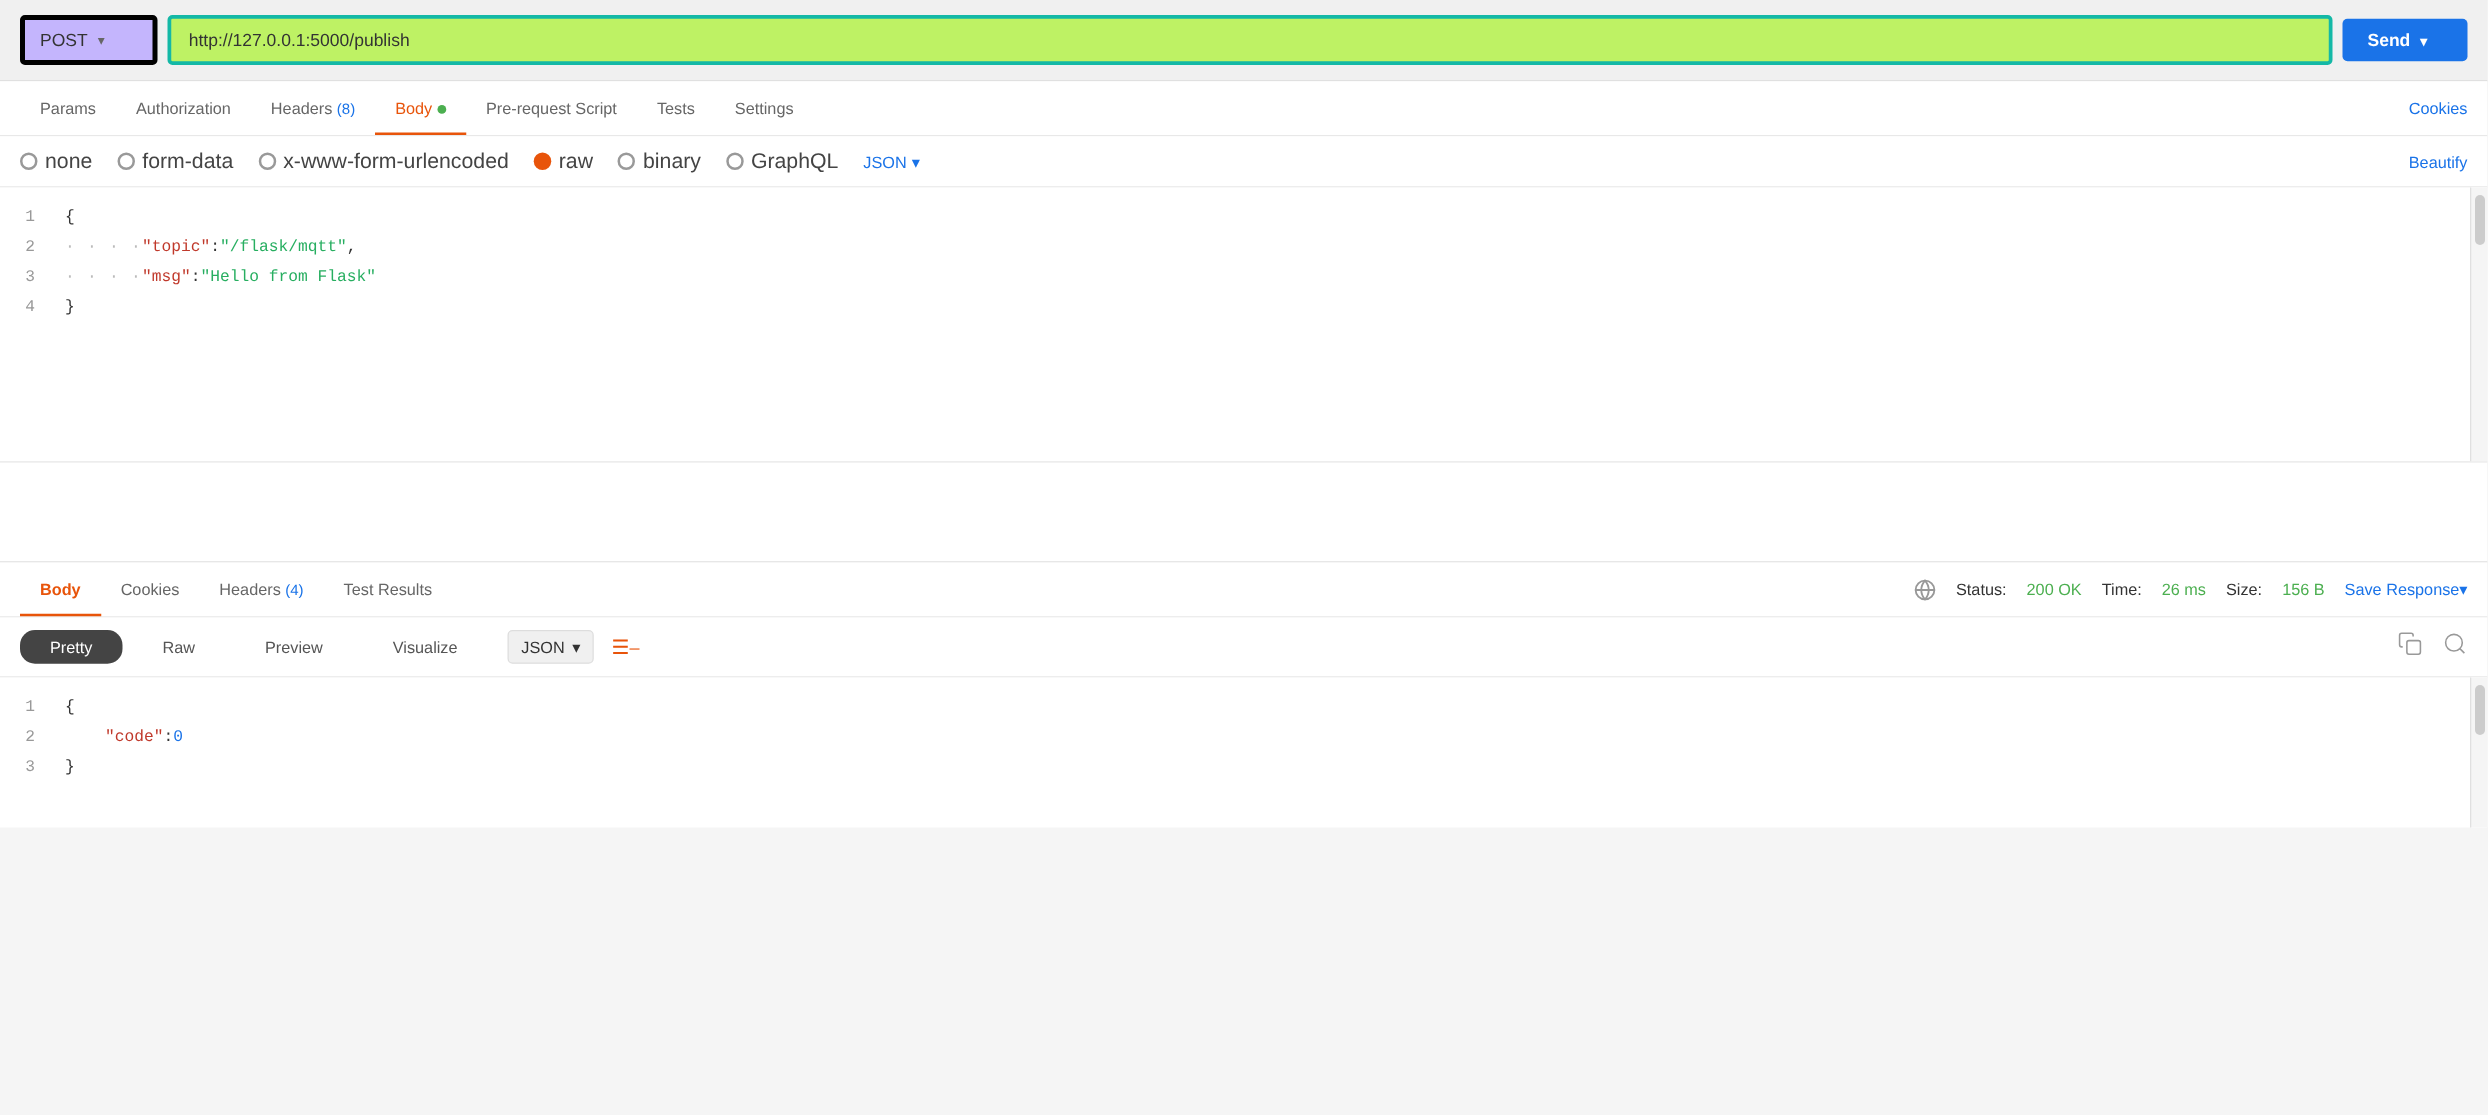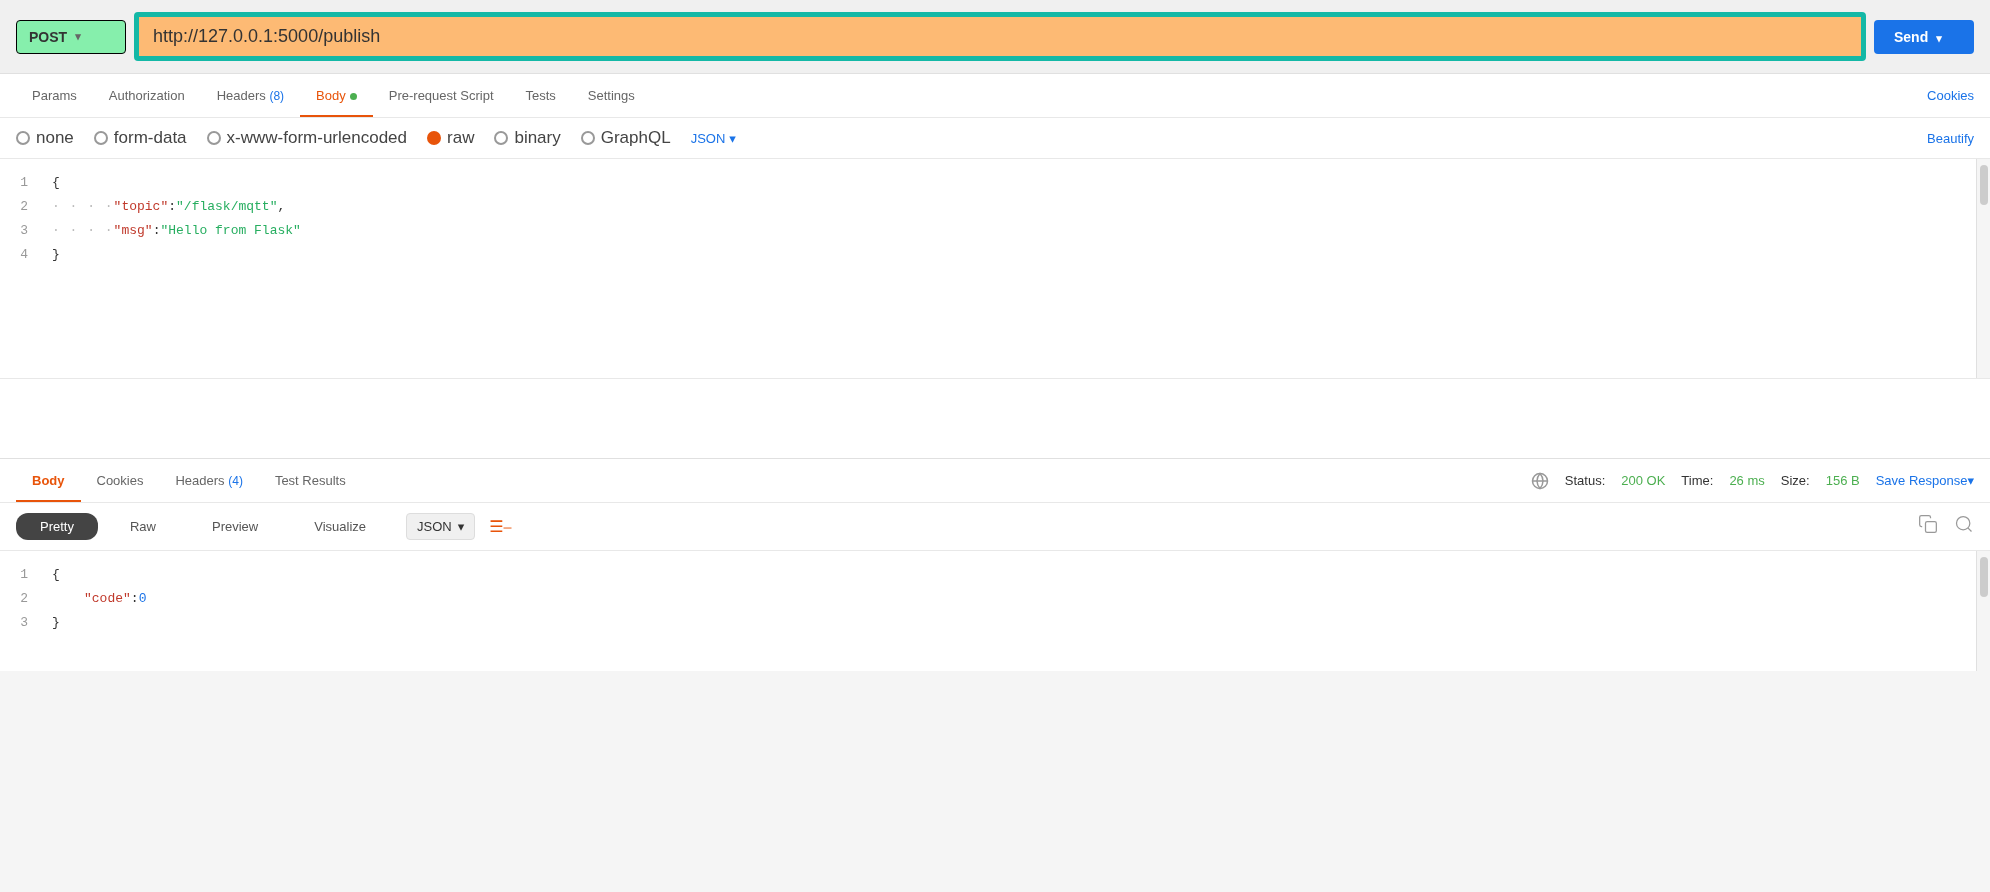--- a/index.html
+++ b/index.html
@@ -18,43 +18,43 @@
       align-items: center;
       background: #f0f0f0;
       padding: 12px 16px;
       gap: 8px;
       border-bottom: 1px solid #e0e0e0;
     }
 
     .method-select {
       display: flex;
       align-items: center;
-      background: #86efac;
-      border: 1px solid #000000;
+      background: #c4b5fd;
+      border: 4px solid #000000;
       border-radius: 4px;
       padding: 8px 12px;
-      font-weight: 700;
+      font-weight: 400;
       font-size: 14px;
       gap: 8px;
       cursor: pointer;
       min-width: 110px;
     }
 
     .method-select .chevron {
       color: #666;
       font-size: 11px;
     }
 
     .url-input {
       flex: 1;
-      background: #fdba74;
-      border: 5px solid #14b8a6;
+      background: #bef264;
+      border: 3px solid #14b8a6;
       border-radius: 4px;
       padding: 9px 14px;
-      font-size: 18px;
+      font-size: 14px;
       color: #333;
       outline: none;
     }
 
     .send-btn {
       display: flex;
       align-items: flex-end;
       background: #1a73e8;
       color: white;
       border: none;

